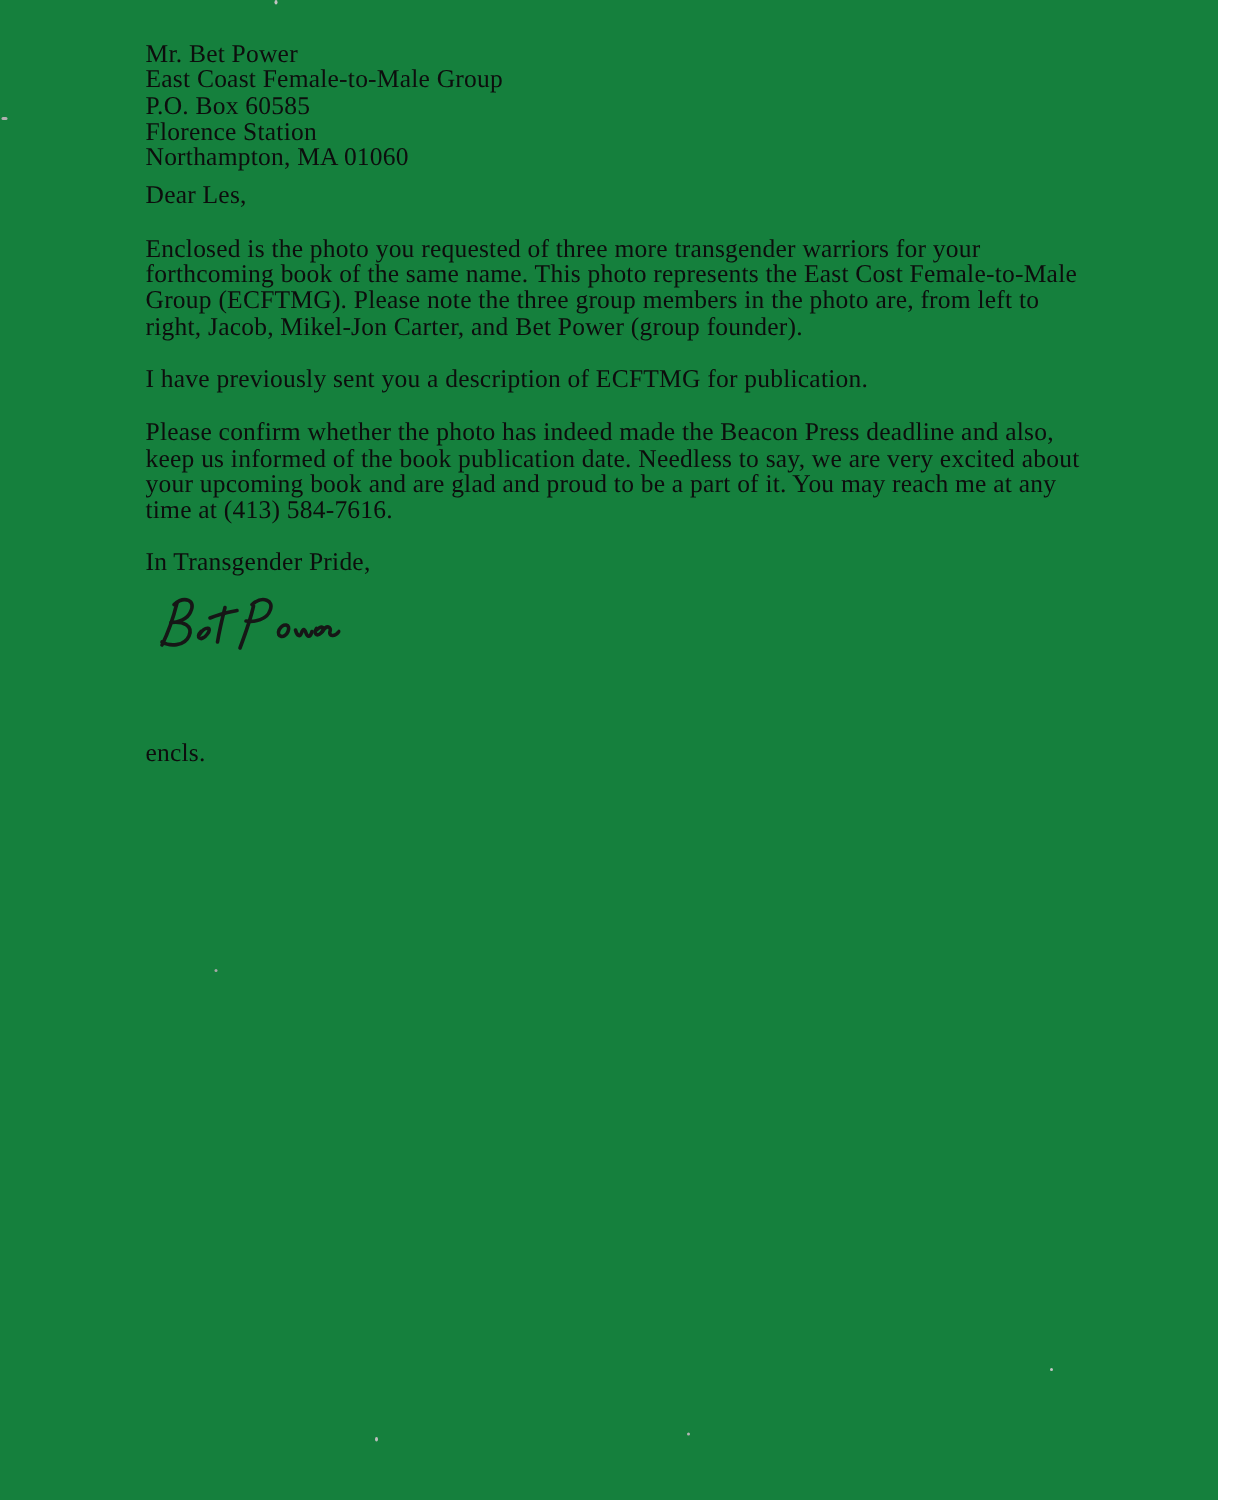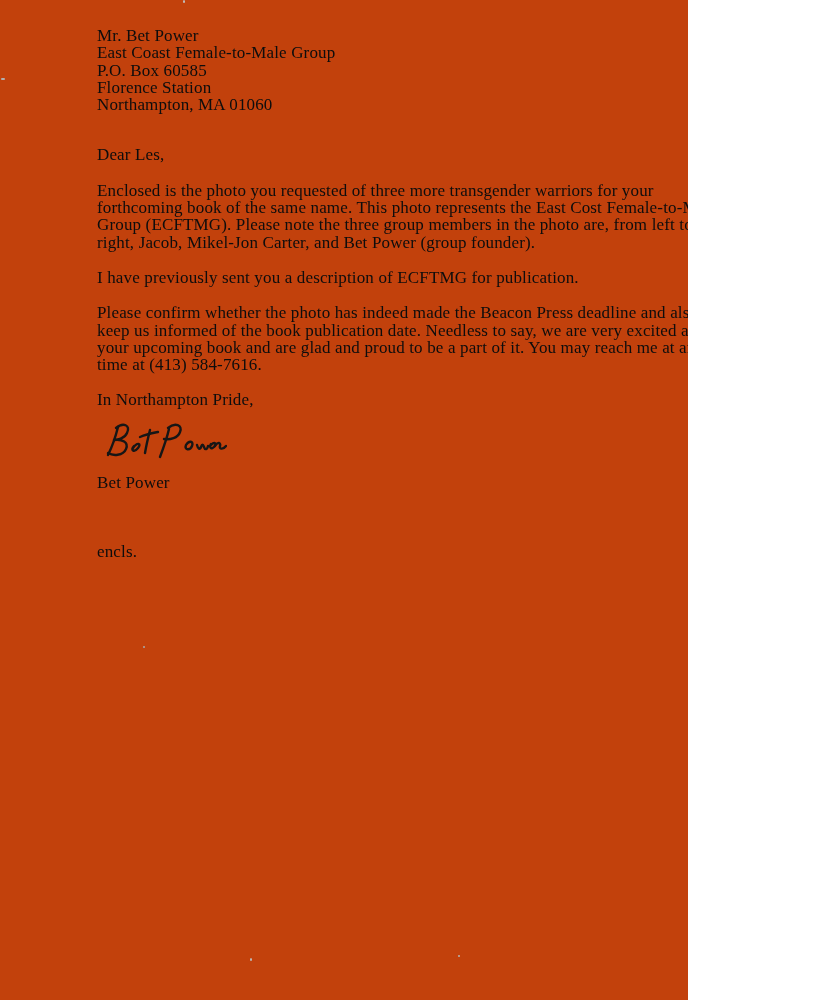--- a/index.html
+++ b/index.html
@@ -2,43 +2,43 @@
 <html><head>
 <meta charset="utf-8">
 <style>
   html, body {
     margin: 0;
     padding: 0;
     background: #ffffff;
   }
   .page {
     position: relative;
-    width: 688px;
+    width: 812px;
     height: 1000px;
-    background: #c2410c;
+    background: #15803d;
     overflow: hidden;
     font-family: "Liberation Serif", "DejaVu Serif", serif;
     color: #0d0d0d;
   }
   .letter {
     position: absolute;
     left: 97px;
     top: 27px;
     width: 665px;
   }
   .block {
     white-space: pre-wrap;
     font-size: 17px;
     line-height: 17.3px;
     letter-spacing: 0.15px;
     margin: 0;
   }
   .date-block      { margin-top: 17px; }
   .recipient-block { margin-top: 17px; }
-  .salutation      { margin-top: 33px; }
+  .salutation      { margin-top: 8px; }
   .para            { margin-top: 18px; }
   .closing         { margin-top: 18px; }
   .sig-wrap {
     margin-top: 11px;
     height: 46px;
     padding-left: 6px;
   }
   .typed-name { margin-top: 8px; }
   .encl       { margin-top: 52px; }
 
@@ -100,21 +100,21 @@
 right, Jacob, Mikel-Jon Carter, and Bet Power (group founder).</div>
 
 
     <div class="block para">I have previously sent you a description of ECFTMG for publication.</div>
 
     <div class="block para">Please confirm whether the photo has indeed made the Beacon Press deadline and also,
 keep us informed of the book publication date. Needless to say, we are very excited about
 your upcoming book and are glad and proud to be a part of it. You may reach me at any
 time at (413) 584-7616.</div>
 
-    <div class="block closing">In Northampton Pride,</div>
+    <div class="block closing">In Transgender Pride,</div>
 
     <div class="sig-wrap" aria-label="handwritten signature">
       <svg width="124" height="44" viewBox="0 0 124 44">
 
         <path class="sig-stroke" d="M15,7 C13,15 9,27 5,35"></path>
 
         <path class="sig-stroke" d="M13,8 C20,2 28,5 24,13 C22,18 15,20 11,20 C19,19 26,22 23,29 C20,36 10,36 5,33"></path>
 
         <path class="sig-stroke" d="M30,28 C34,22 39,23 35,28 C31,33 27,30 31,26"></path>
 
@@ -128,18 +128,17 @@
         <path class="sig-stroke" d="M83,25 C86,20 91,21 89,26 C87,31 81,30 83,25"></path>
 
         <path class="sig-stroke" d="M94,25 C95,29 97,30 98,27 C99,24 100,24 101,27 C102,30 104,30 105,26"></path>
 
         <path class="sig-stroke" d="M108,25 C112,21 114,24 111,27 C108,30 106,27 108,24"></path>
 
         <path class="sig-stroke" d="M112,26 C115,21 118,23 117,26 C116,29 120,30 123,26"></path>
       </svg>
     </div>
 
-    <div class="block typed-name">Bet Power</div>
 
     <div class="block encl">encls.</div>
 
   </div>
 </div>
 
 </body></html>

